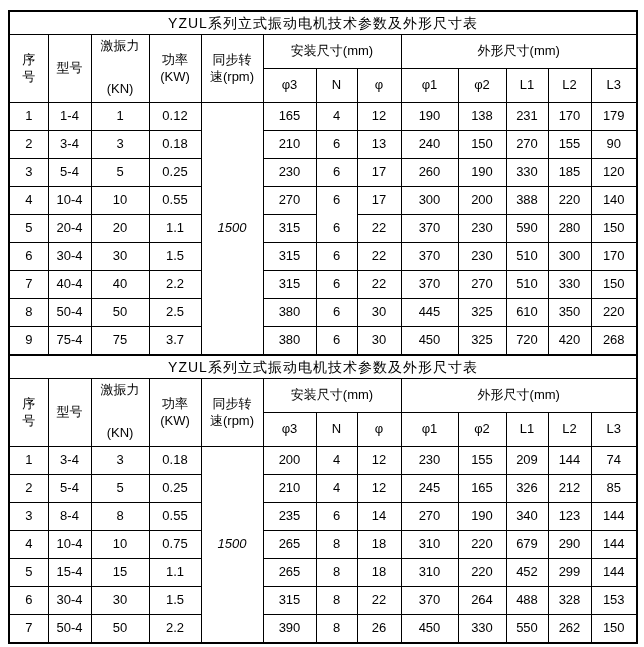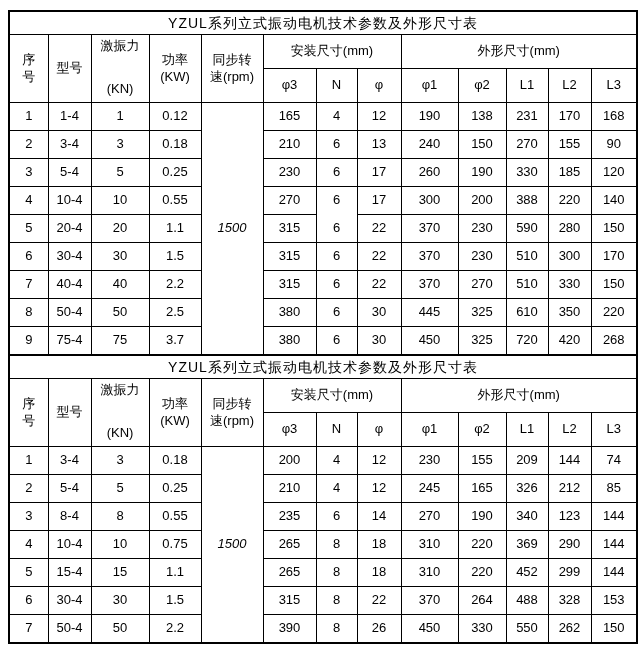--- a/index.html
+++ b/index.html
@@ -132,21 +132,21 @@
           <td>1</td>
           <td>0.12</td>
           <td rowspan="9" class="speed-cell">1500</td>
           <td>165</td>
           <td>4</td>
           <td>12</td>
           <td>190</td>
           <td>138</td>
           <td>231</td>
           <td>170</td>
-          <td>168</td>
+          <td>179</td>
         </tr>
         <tr>
           <td>2</td>
           <td>3-4</td>
           <td>3</td>
           <td>0.18</td>
           <td>210</td>
           <td>6</td>
           <td>13</td>
           <td>240</td>
@@ -363,21 +363,21 @@
         <tr>
           <td>4</td>
           <td>10-4</td>
           <td>10</td>
           <td>0.75</td>
           <td>265</td>
           <td>8</td>
           <td>18</td>
           <td>310</td>
           <td>220</td>
-          <td>369</td>
+          <td>679</td>
           <td>290</td>
           <td>144</td>
         </tr>
         <tr>
           <td>5</td>
           <td>15-4</td>
           <td>15</td>
           <td>1.1</td>
           <td>265</td>
           <td>8</td>

